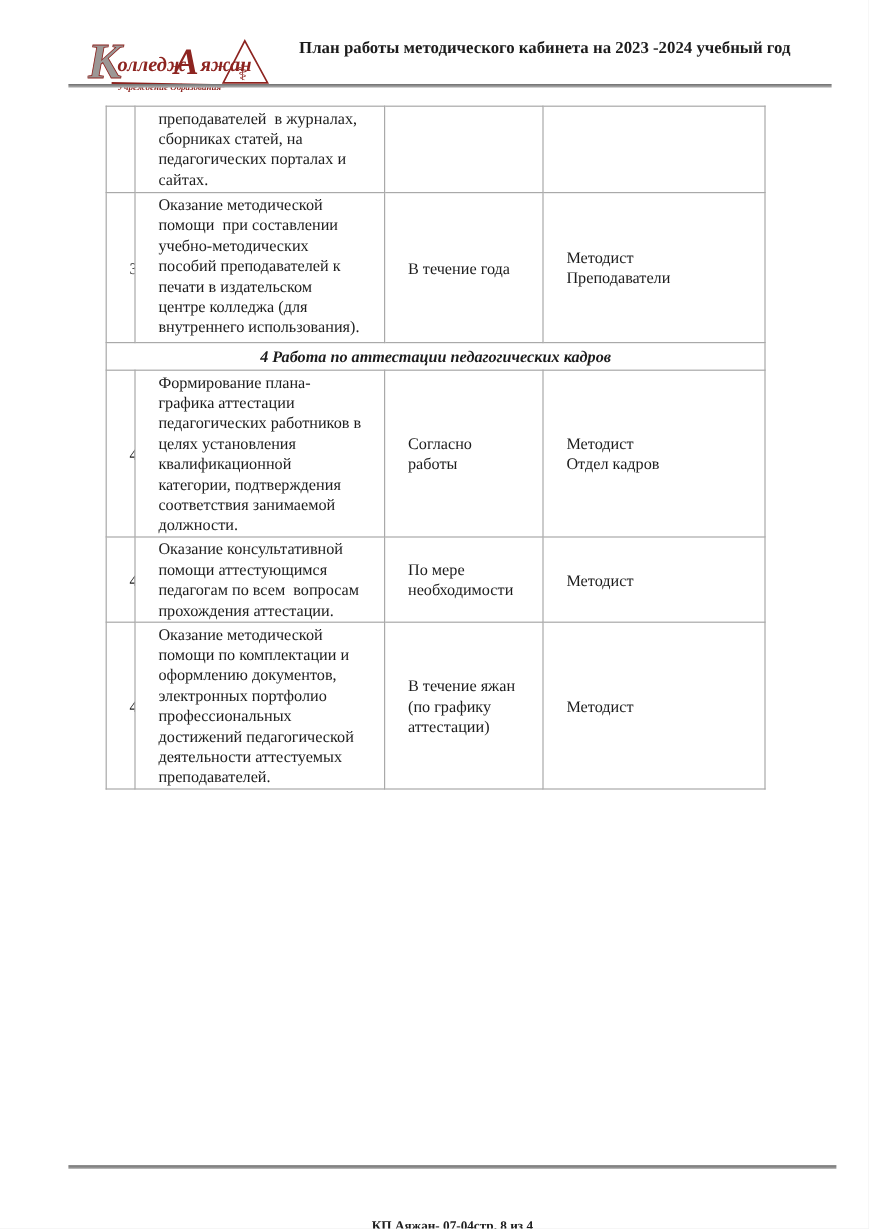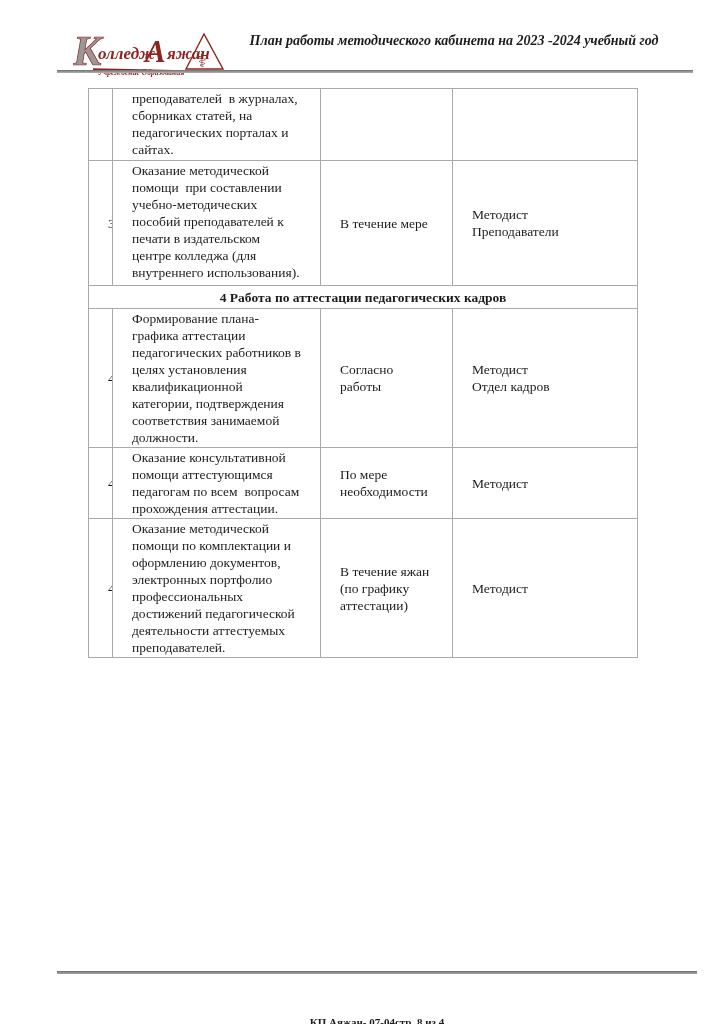--- a/index.html
+++ b/index.html
@@ -11,21 +11,21 @@
     font-family:"Liberation Serif", serif;
     color:#1c1c1c;
     overflow:hidden;
   }
   
   .logo{position:absolute;left:73px;top:25px;width:154px;height:52px;}
   .logo svg{width:100%;height:100%;}
   .logo text{font-family:"Liberation Serif", serif;}
   .page-title{
     position:absolute;left:238px;top:33px;width:432px;
-    font-size:14px;font-weight:bold;font-style:italic;
+    font-size:14px;font-weight:bold;
     text-align:center;line-height:16px;
   }
   .header-rule{
     position:absolute;left:57px;top:70px;width:636px;height:3px;
     background:linear-gradient(#6e6e6e,#b4b4b4);
   }
   
   .plan-table{
     position:absolute;left:88px;top:88px;
     width:549px;border-collapse:collapse;table-layout:fixed;
@@ -35,21 +35,21 @@
     border:1px solid #a9a9a9;
     padding:1px 19px;
     overflow:hidden;
   }
   .cell-num{text-align:center;vertical-align:middle;padding:1px 0;margin-left:41px;}
   .cell-task{vertical-align:top;white-space:pre-wrap;}
   .cell-period{vertical-align:middle;white-space:pre-wrap;}
   .cell-resp{vertical-align:middle;white-space:pre-wrap;}
   .section-cell{
     text-align:center;vertical-align:middle;
-    font-weight:bold;
+    font-weight:bold;font-style:italic;
   }
   tr.r0{height:72px;}
   tr.r1{height:125px;}
   tr.r2{height:23px;}
   tr.r3{height:122px;}
   tr.r4{height:68px;}
   tr.r5{height:137px;}
   
   .footer-rule{
     position:absolute;left:57px;top:971px;width:640px;height:2.5px;
@@ -93,21 +93,21 @@
     <tbody>
       <tr class="r0">
         <td class="cell-num"></td>
         <td class="cell-task">преподавателей  в журналах, сборниках статей, на педагогических порталах и сайтах.</td>
         <td class="cell-period"></td>
         <td class="cell-resp"></td>
       </tr>
       <tr class="r1">
         <td class="cell-num">3.6</td>
         <td class="cell-task">Оказание методической помощи  при составлении учебно-методических пособий преподавателей к печати в издательском центре колледжа (для внутреннего использования).</td>
-        <td class="cell-period">В течение мере</td>
+        <td class="cell-period">В течение года</td>
         <td class="cell-resp">Методист
 Преподаватели</td>
       </tr>
       <tr class="r2">
         <td class="section-cell" colspan="4">4 Работа по аттестации педагогических кадров</td>
       </tr>
       <tr class="r3">
         <td class="cell-num">4.1</td>
         <td class="cell-task">Формирование плана-графика аттестации педагогических работников в целях установления квалификационной категории, подтверждения соответствия занимаемой  должности.</td>
         <td class="cell-period">Согласно работы</td>

